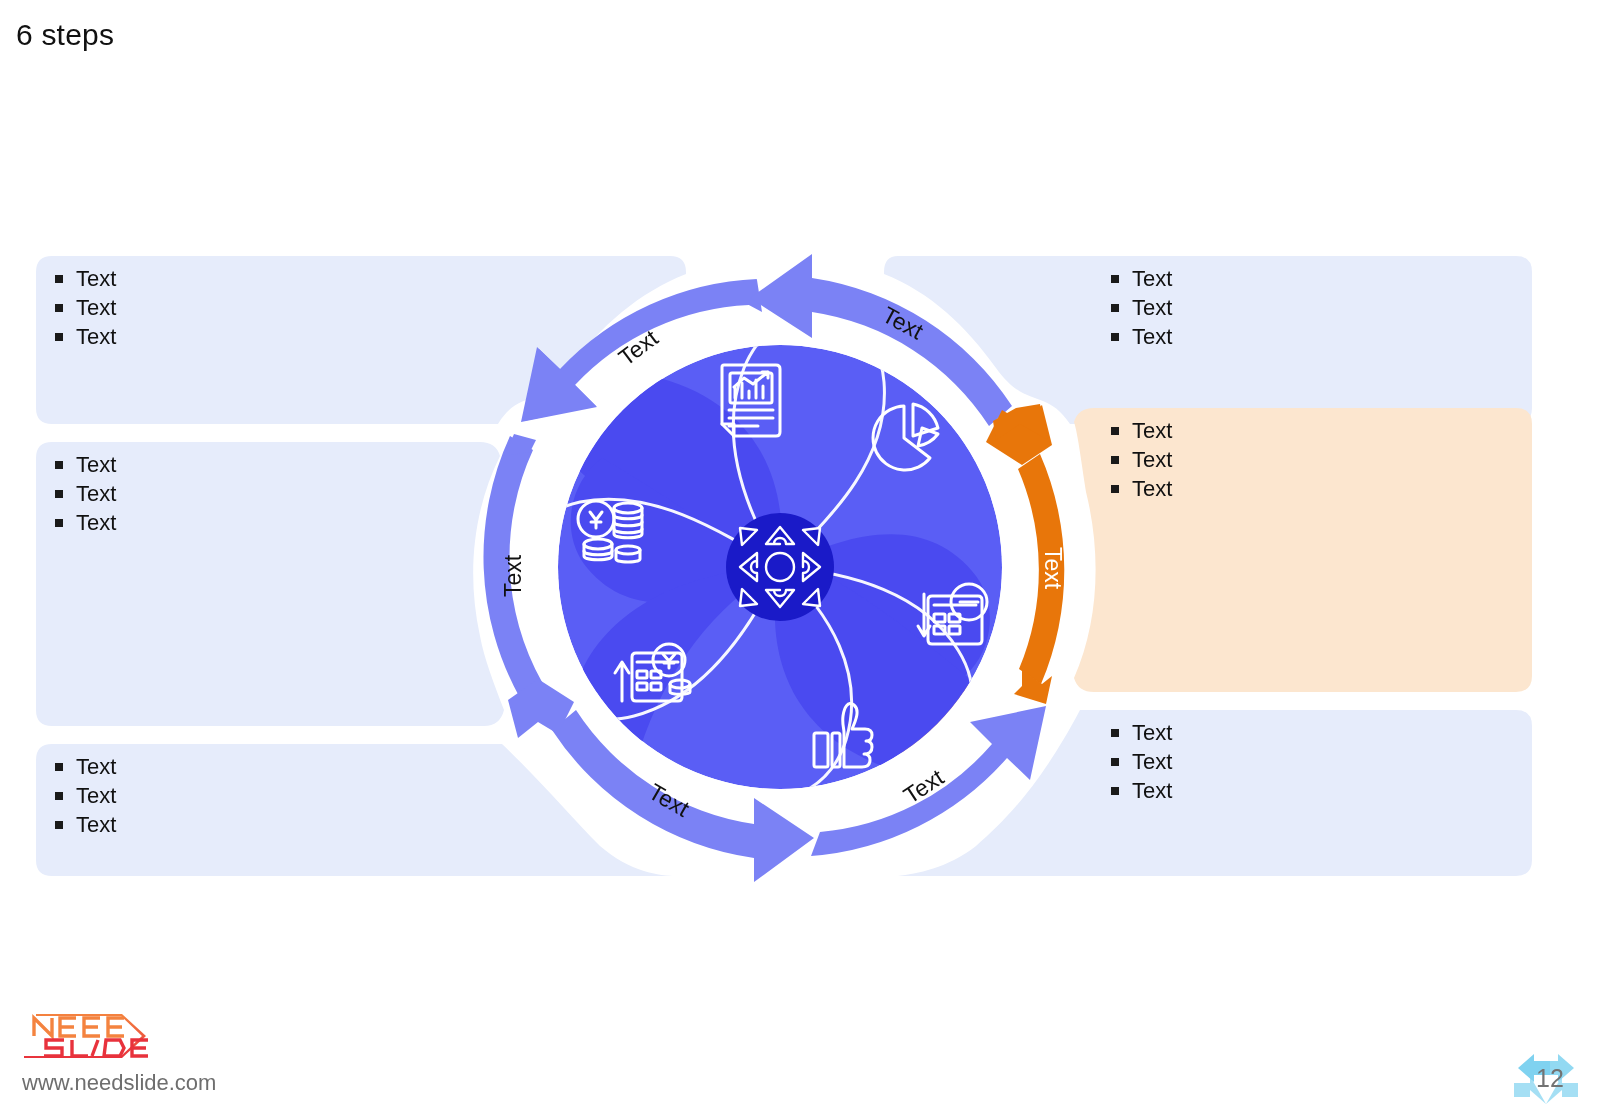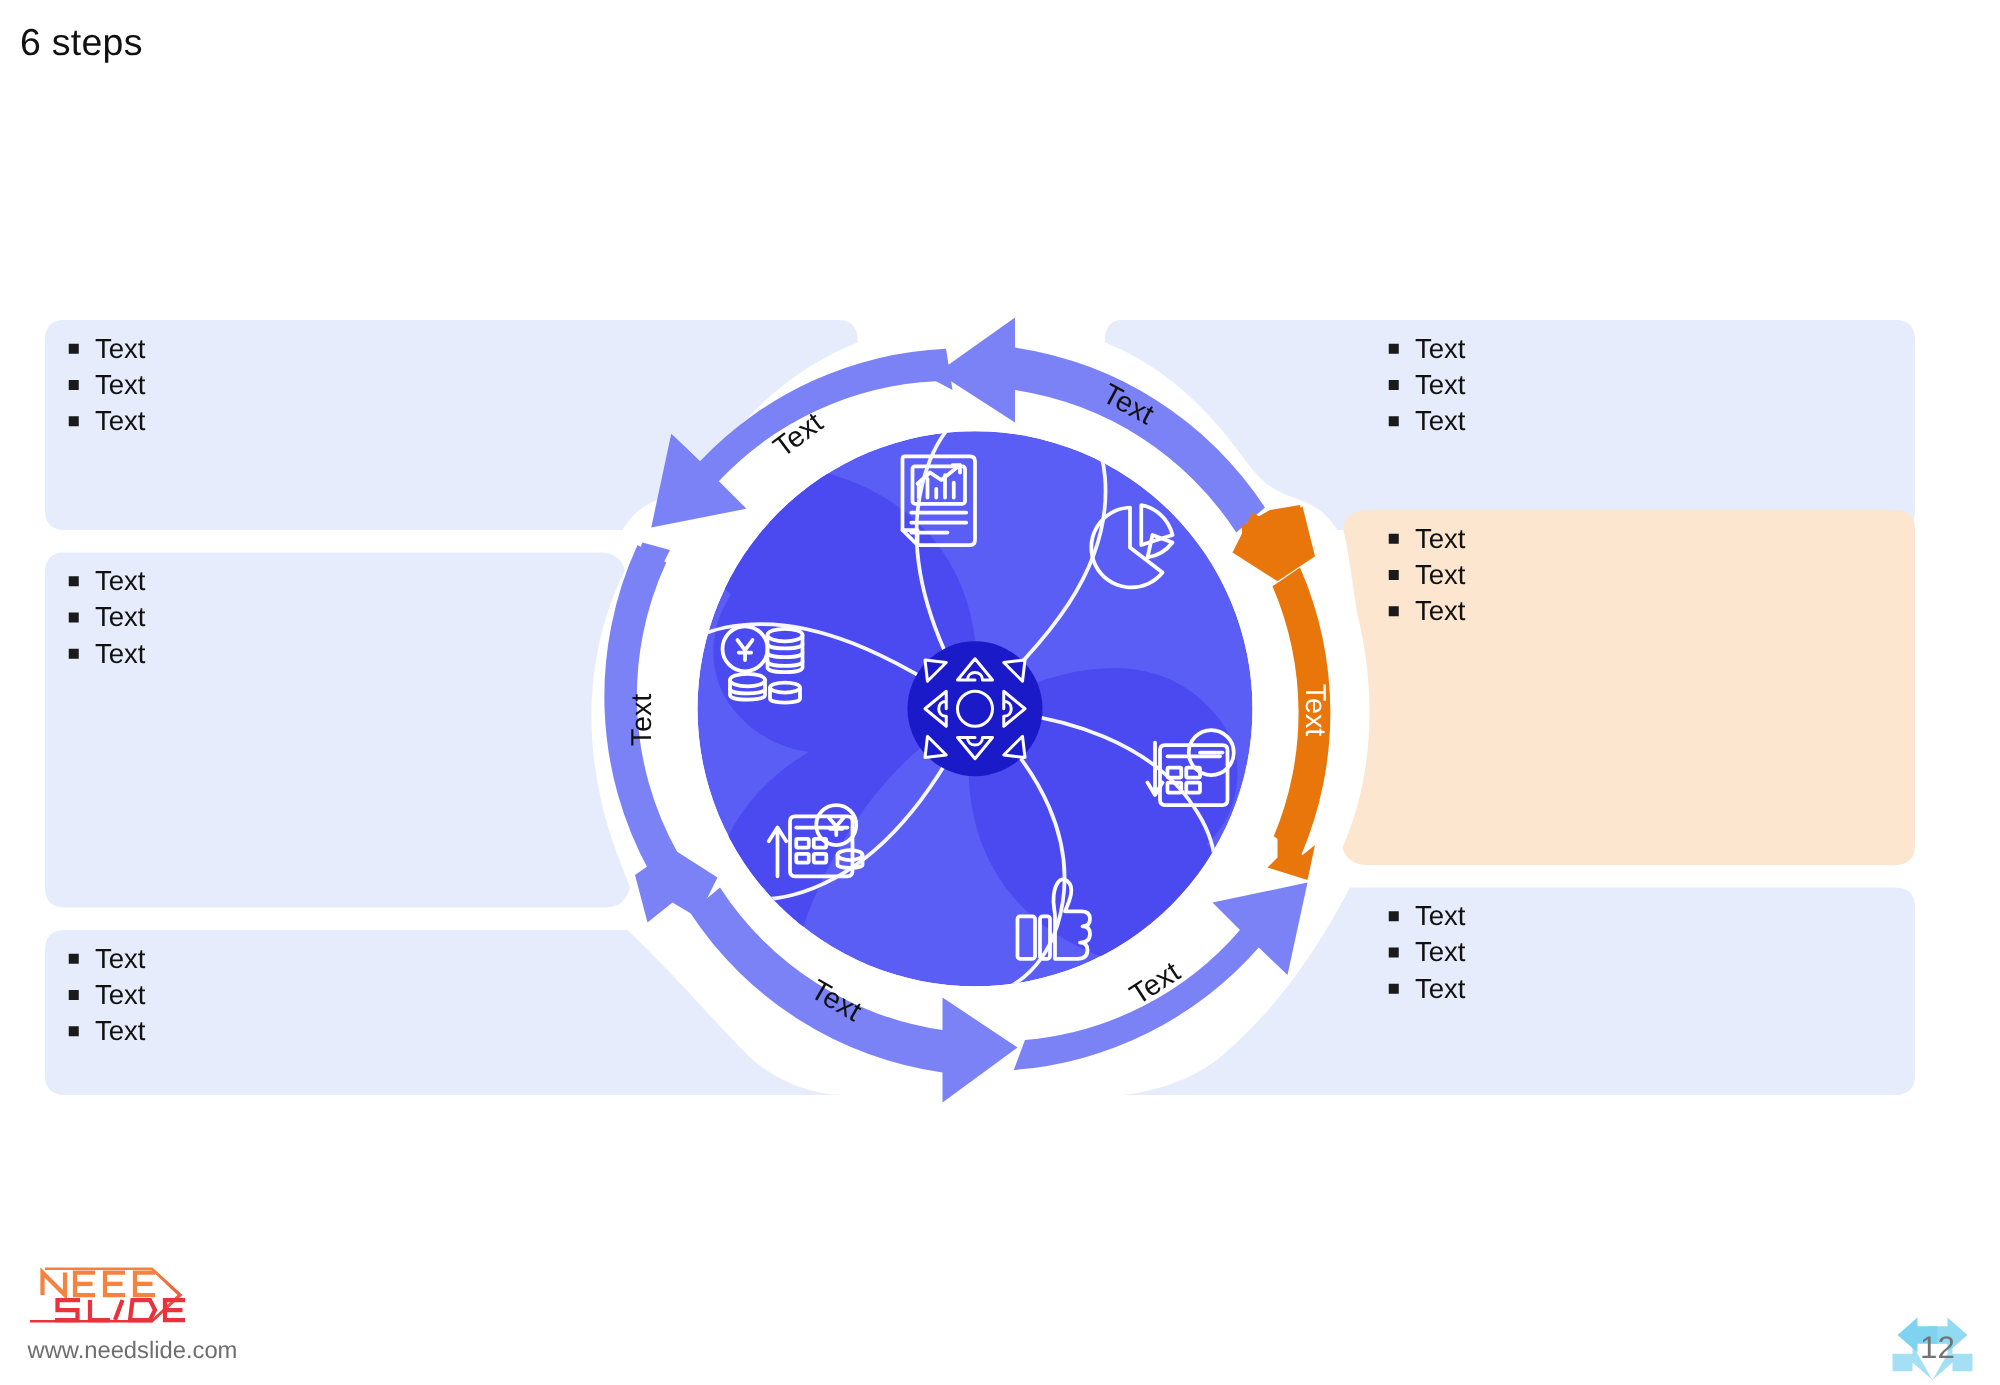--- a/index.html
+++ b/index.html
@@ -30,21 +30,21 @@
   }
   .tbox .bullets li .bsq{
     position:absolute; left:5px; top:11px;
     width:8px; height:8px; background:#1a1a1a; display:block;
   }
 
   
   .logo-wrap{position:absolute; left:22px; top:992px; width:340px; height:110px;}
   .logo-url{
     position:absolute; left:0px; top:62px;
-    font-size:19px; color:#6e6e6e;
+    font-size:22px; color:#6e6e6e;
   }
 
   
   .pagenum{
     position:absolute; right:8px; bottom:-4px;
     width:92px; height:78px;
   }
   .pagenum .num{
     position:absolute; left:4px; top:30px; width:92px;
     text-align:center; font-size:25px; color:#737373;

